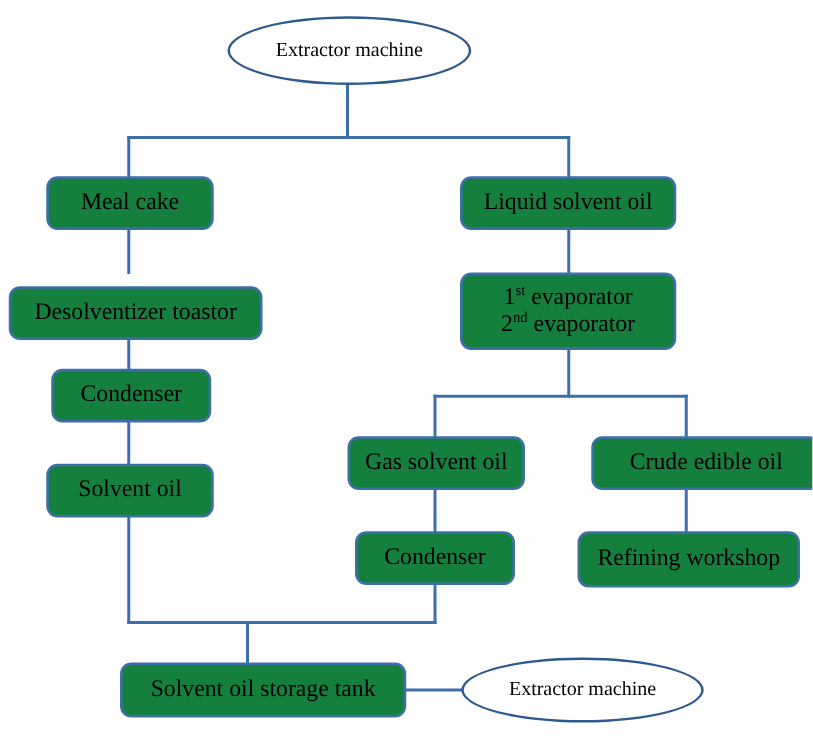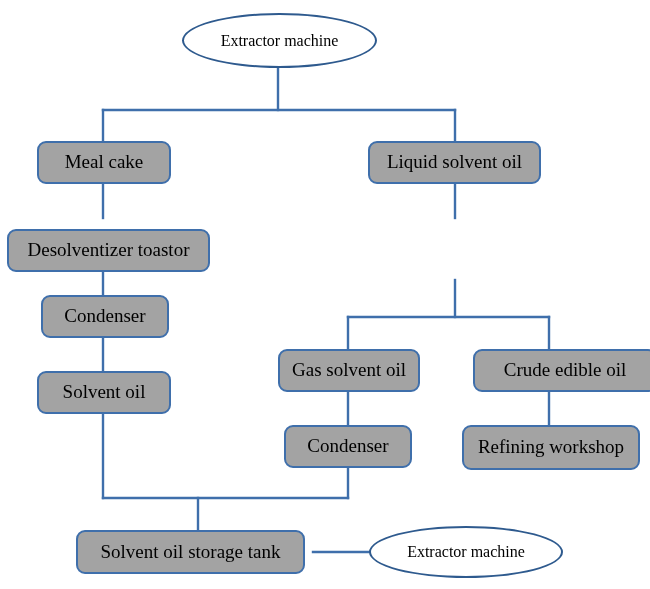--- a/index.html
+++ b/index.html
@@ -20,21 +20,21 @@
     left: 0;
     top: 0;
     width: 650px;
     height: 589px;
   }
   .node {
     position: absolute;
     box-sizing: border-box;
     border: 2px solid #3f6fab;
     border-radius: 9px;
-    background: #a3a3a3;
+    background: #15803d;
     display: flex;
     align-items: center;
     justify-content: center;
     text-align: center;
     color: #000000;
     font-size: 19px;
     line-height: 1.18;
     white-space: nowrap;
     z-index: 2;
   }
@@ -120,38 +120,44 @@
   </div>
 
   <div class="node" style="left:37px; top:371px; width:134px; height:43px;">
     <span>Solvent oil</span>
   </div>
 
   <div class="node" style="left:368px; top:141px; width:173px; height:43px;">
     <span>Liquid solvent oil</span>
   </div>
 
+  <div class="node" style="left:368px; top:218px; width:173px; height:62px;">
+    <span class="evap-inner">
+      <span class="twoline"><span>1</span><sup>st</sup><span> evaporator</span></span>
+      <span class="twoline"><span>2</span><sup>nd</sup><span> evaporator</span></span>
+    </span>
+  </div>
 
   <div class="node" style="left:278px; top:349px; width:142px; height:43px;">
     <span>Gas solvent oil</span>
   </div>
 
   <div class="node" style="left:473px; top:349px; width:184px; height:43px;">
     <span>Crude edible oil</span>
   </div>
 
   <div class="node" style="left:284px; top:425px; width:128px; height:43px;">
     <span>Condenser</span>
   </div>
 
   <div class="node" style="left:462px; top:425px; width:178px; height:45px;">
     <span>Refining workshop</span>
   </div>
 
-  <div class="node" style="left:76px; top:530px; width:229px; height:44px;">
+  <div class="node" style="left:96px; top:530px; width:229px; height:44px;">
     <span>Solvent oil storage tank</span>
   </div>
 
   <div class="ellipse" style="left:369px; top:526px; width:194px; height:52px;">
     <span>Extractor machine</span>
   </div>
 
 </div>
 
 </body></html>

